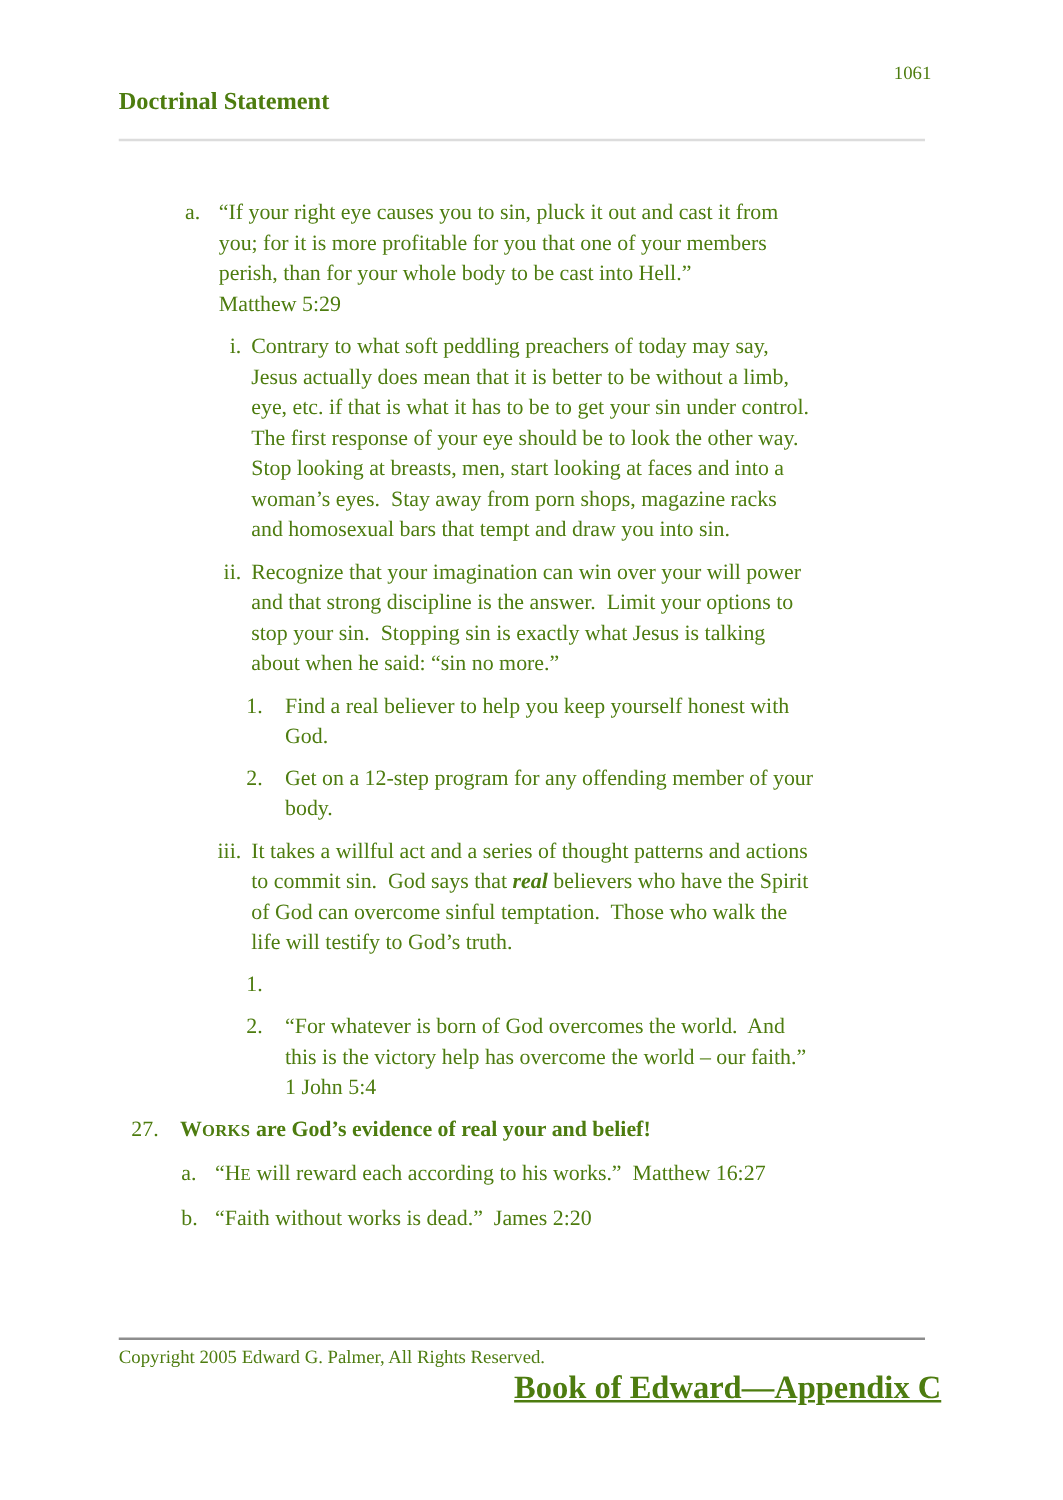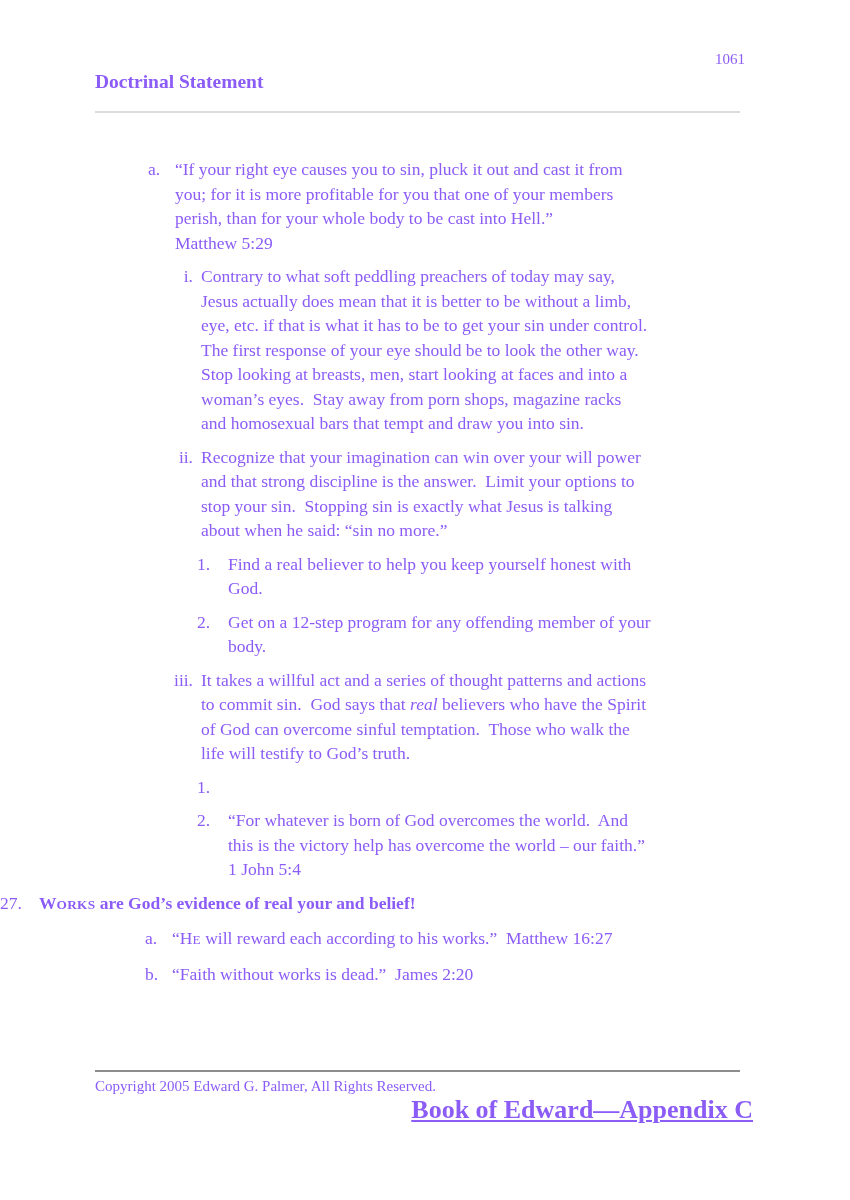--- a/index.html
+++ b/index.html
@@ -1,39 +1,39 @@
 <!DOCTYPE html>
 <html><head>
 <meta charset="utf-8">
 <style>
   html, body { margin:0; padding:0; background:#ffffff; }
   .page {
     position:relative; width:850px; height:1200px; background:#ffffff;
-    font-family:"Liberation Serif", serif; color:#8b5cf6; overflow:hidden;
+    font-family:"Liberation Serif", serif; color:#4d7c0f; overflow:hidden;
   }
   .page-number { position:absolute; top:51px; right:105px; font-size:15px; }
   .doc-title { position:absolute; top:71px; left:95px; margin:0; font-size:19.5px; font-weight:bold; }
   .header-rule { position:absolute; top:111px; left:95px; width:645px; height:0; border:none; border-top:2px solid #dcdcdc; margin:0; }
   .footer-rule { position:absolute; top:1070px; left:95px; width:645px; height:0; border:none; border-top:2px solid #8d8d8d; margin:0; }
   .copyright { position:absolute; top:1078px; left:95px; font-size:15px; }
   .book-title { position:absolute; top:1095px; right:97px; font-size:26px; font-weight:bold;text-decoration:underline; }
 
   .content { position:absolute; top:157px; left:0; width:850px; }
   .li { display:flex; margin:0 0 9px 0; font-size:17.5px; line-height:24.5px; padding-right:95px; }
   .marker { flex:0 0 auto; }
   .body { flex:1 1 auto; white-space:pre-wrap; }
   .t { white-space:pre-wrap; }
   .ref { display:block; }
-  .italic { font-style:italic; }
+  .italic { font-style:italic;font-weight:bold; }
   .sc { font-size:0.76em; letter-spacing:0.3px; }
 
   .lv-a  { padding-left:148px; } .lv-a  .marker { width:19px; margin-right:8px; }
   .lv-i  { padding-left:160px; } .lv-i  .marker { width:33px; margin-right:8px; text-align:right; }
   .lv-1  { padding-left:197px; } .lv-1  .marker { width:21px; margin-right:10px; }
-  .lv-27 { } .lv-27 .marker { width:30px; margin-right:9px; }
+  .lv-27 { padding-left:105px; } .lv-27 .marker { width:30px; margin-right:9px; }
   .lv-27 .body { font-weight:bold; }
   .lv-27a { padding-left:145px; } .lv-27a .marker { width:19px; margin-right:8px; }
 </style>
 </head>
 <body>
 
 <div class="page">
 
   <div class="page-number">1061</div>
   <h1 class="doc-title">Doctrinal Statement</h1>

